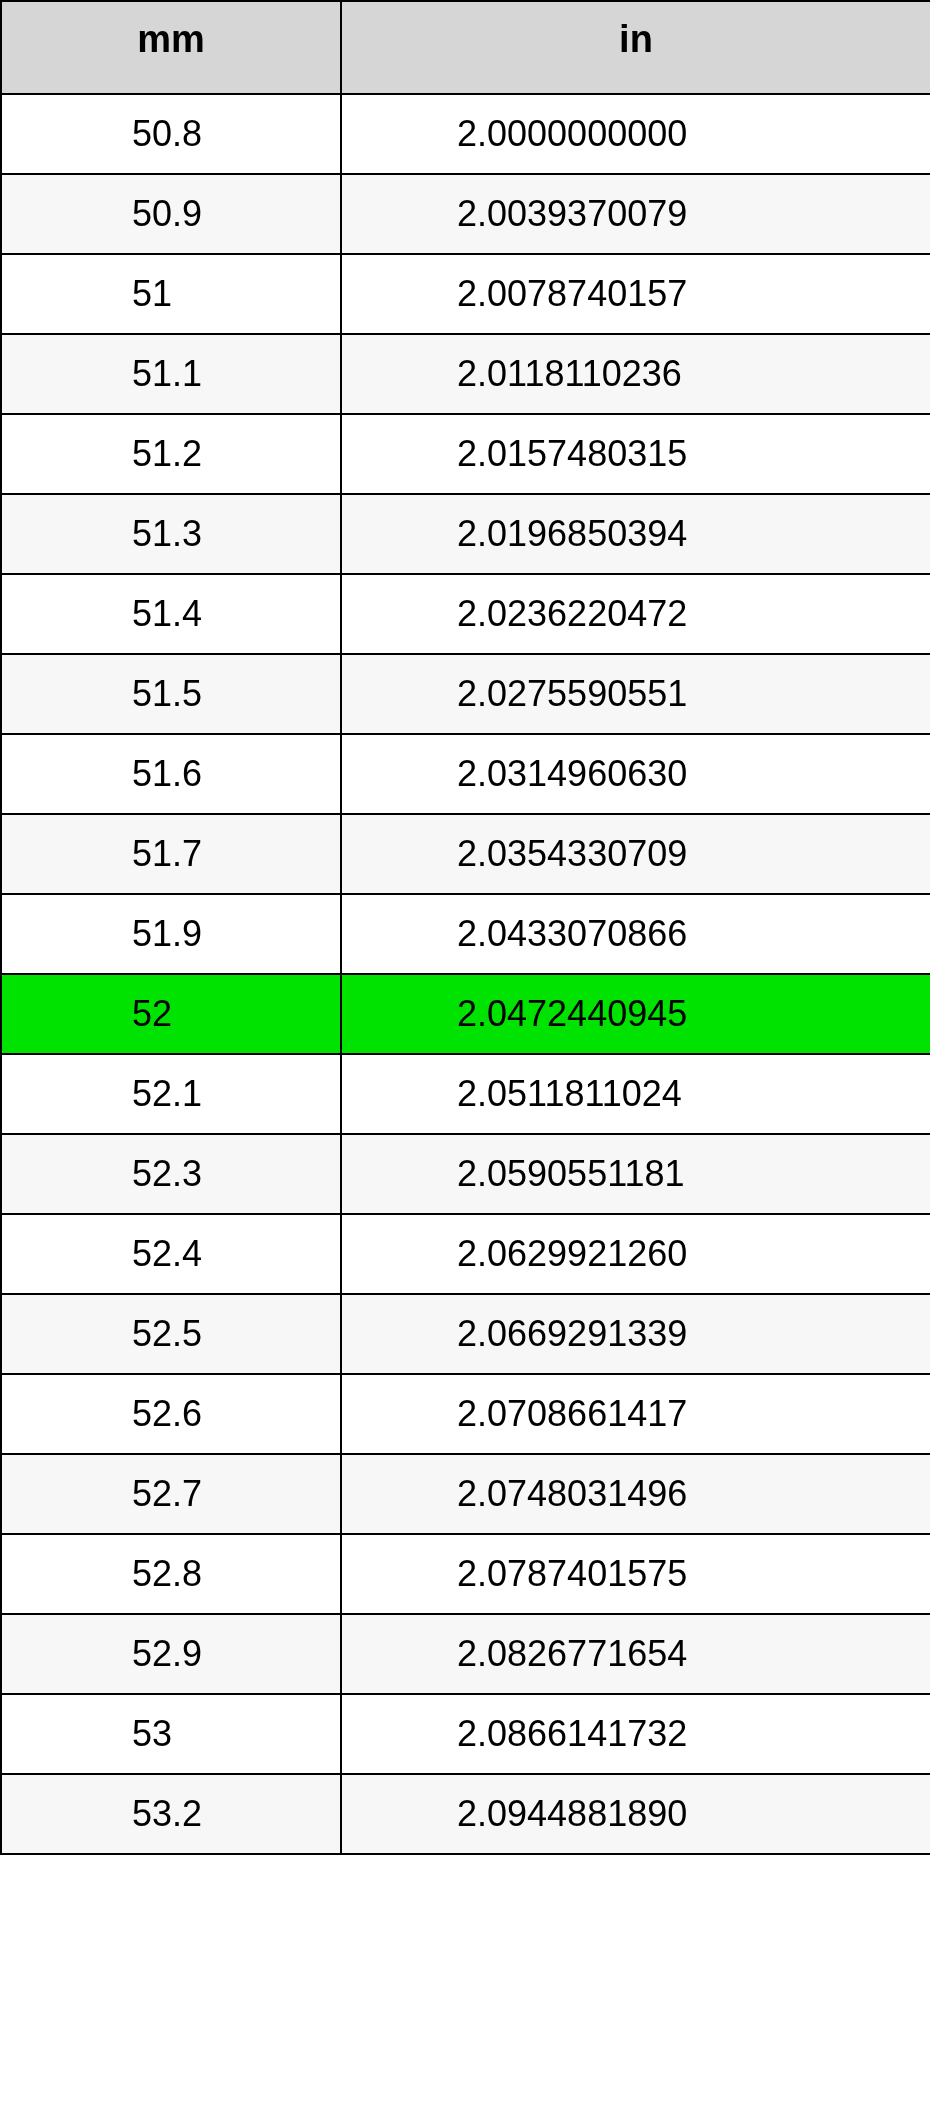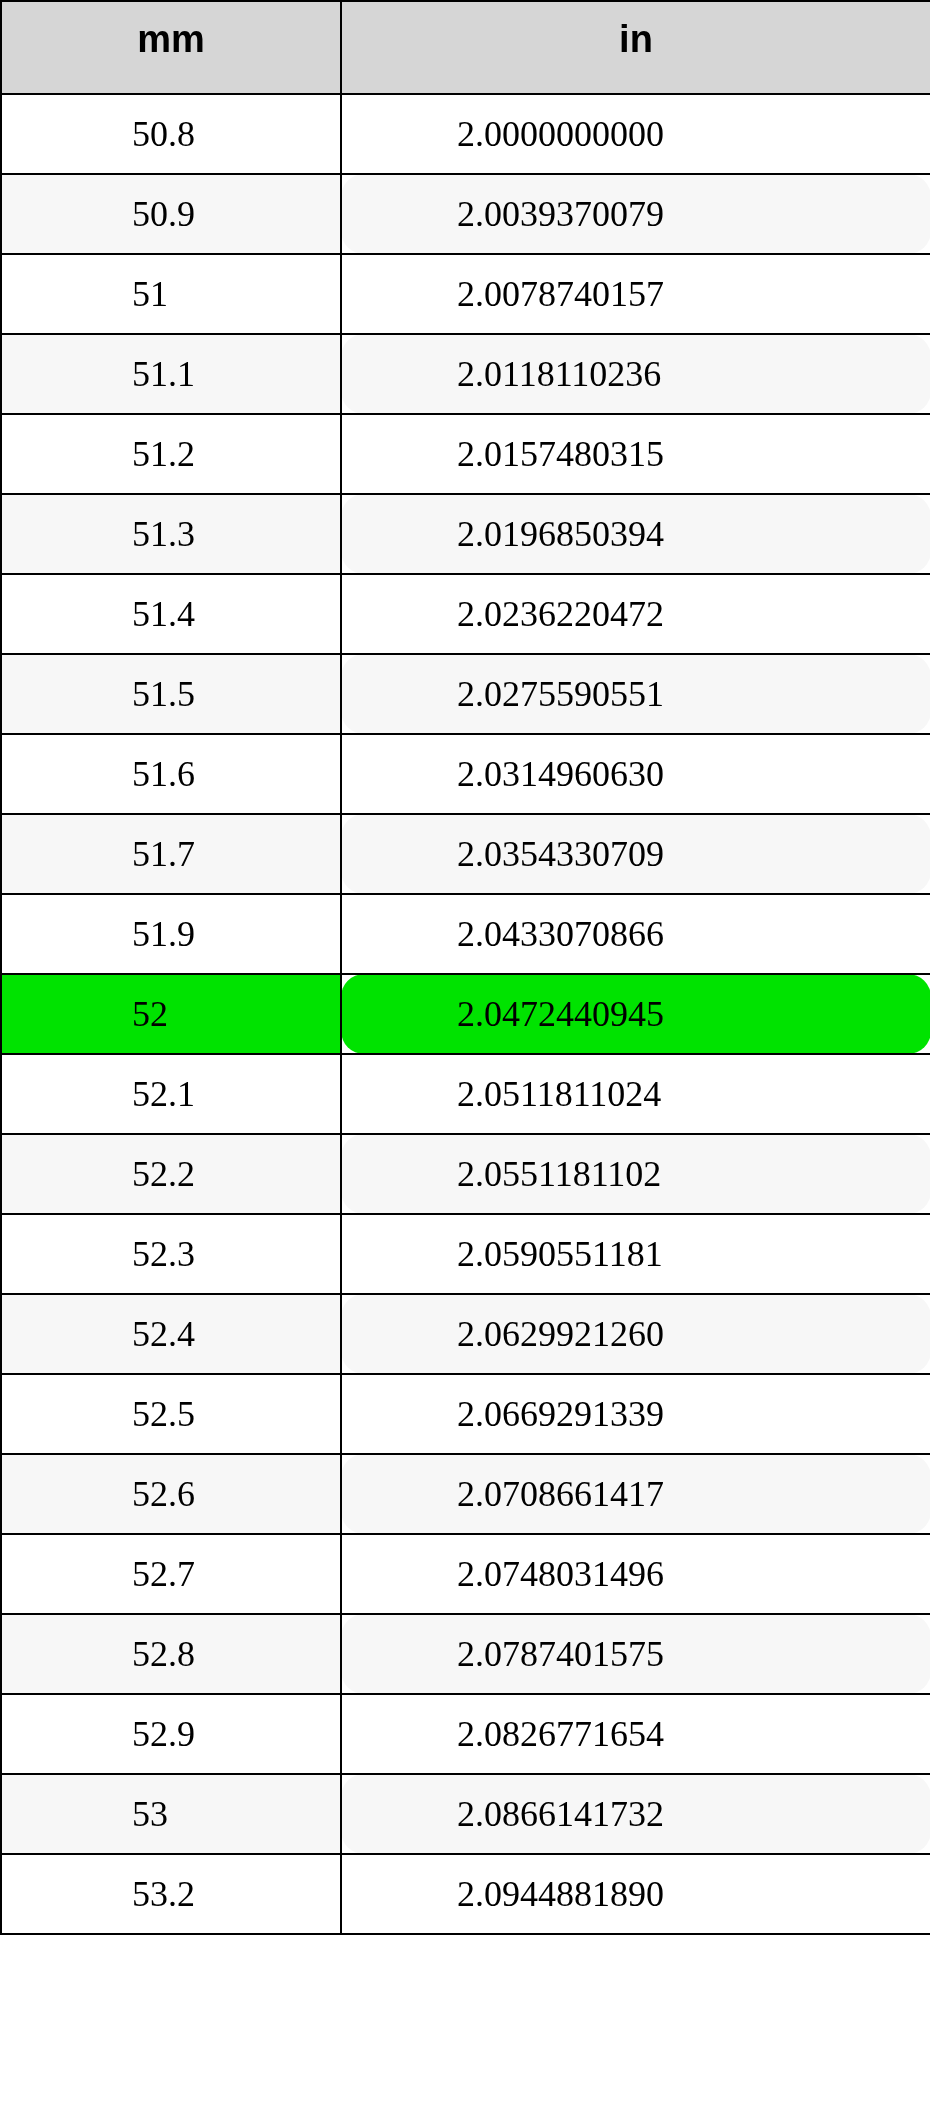--- a/index.html
+++ b/index.html
@@ -22,35 +22,34 @@
     border: 2px solid #000;
     font-size: 38px;
     font-weight: bold;
     padding: 16px 0 32px 0;
     text-align: center;
     font-family: Arial, Helvetica, sans-serif;
   }
   td {
     border: 2px solid #000;
     font-size: 36px;
-    font-family: Liberation Serif, serif;
+    font-family: Liberation Sans, sans-serif;
     height: 80px;
     vertical-align: middle;
     padding: 0;
   }
   td.mm {
     text-align: left;
     padding-left: 130px;
     font-variant-numeric: tabular-nums;
   }
   td.in {
     text-align: left;
     padding-left: 115px;
     font-variant-numeric: tabular-nums;
-    border-radius: 23px;
   }
   tbody tr:nth-child(even) td { background: #f7f7f7; }
   tbody tr:nth-child(odd)  td { background: #ffffff; }
   tbody tr.hl td { background: #00e300 !important; margin-left: 26px; }
 </style>
 </head>
 <body>
 
 <table>
   <colgroup>
@@ -110,24 +109,20 @@
       </tr>
       <tr class="hl">
         <td class="mm">52</td>
         <td class="in">2.0472440945</td>
       </tr>
       <tr>
         <td class="mm">52.1</td>
         <td class="in">2.0511811024</td>
       </tr>
       <tr>
-        <td class="mm">52.2</td>
-        <td class="in">2.0551181102</td>
-      </tr>
-      <tr>
         <td class="mm">52.3</td>
         <td class="in">2.0590551181</td>
       </tr>
       <tr>
         <td class="mm">52.4</td>
         <td class="in">2.0629921260</td>
       </tr>
       <tr>
         <td class="mm">52.5</td>
         <td class="in">2.0669291339</td>

